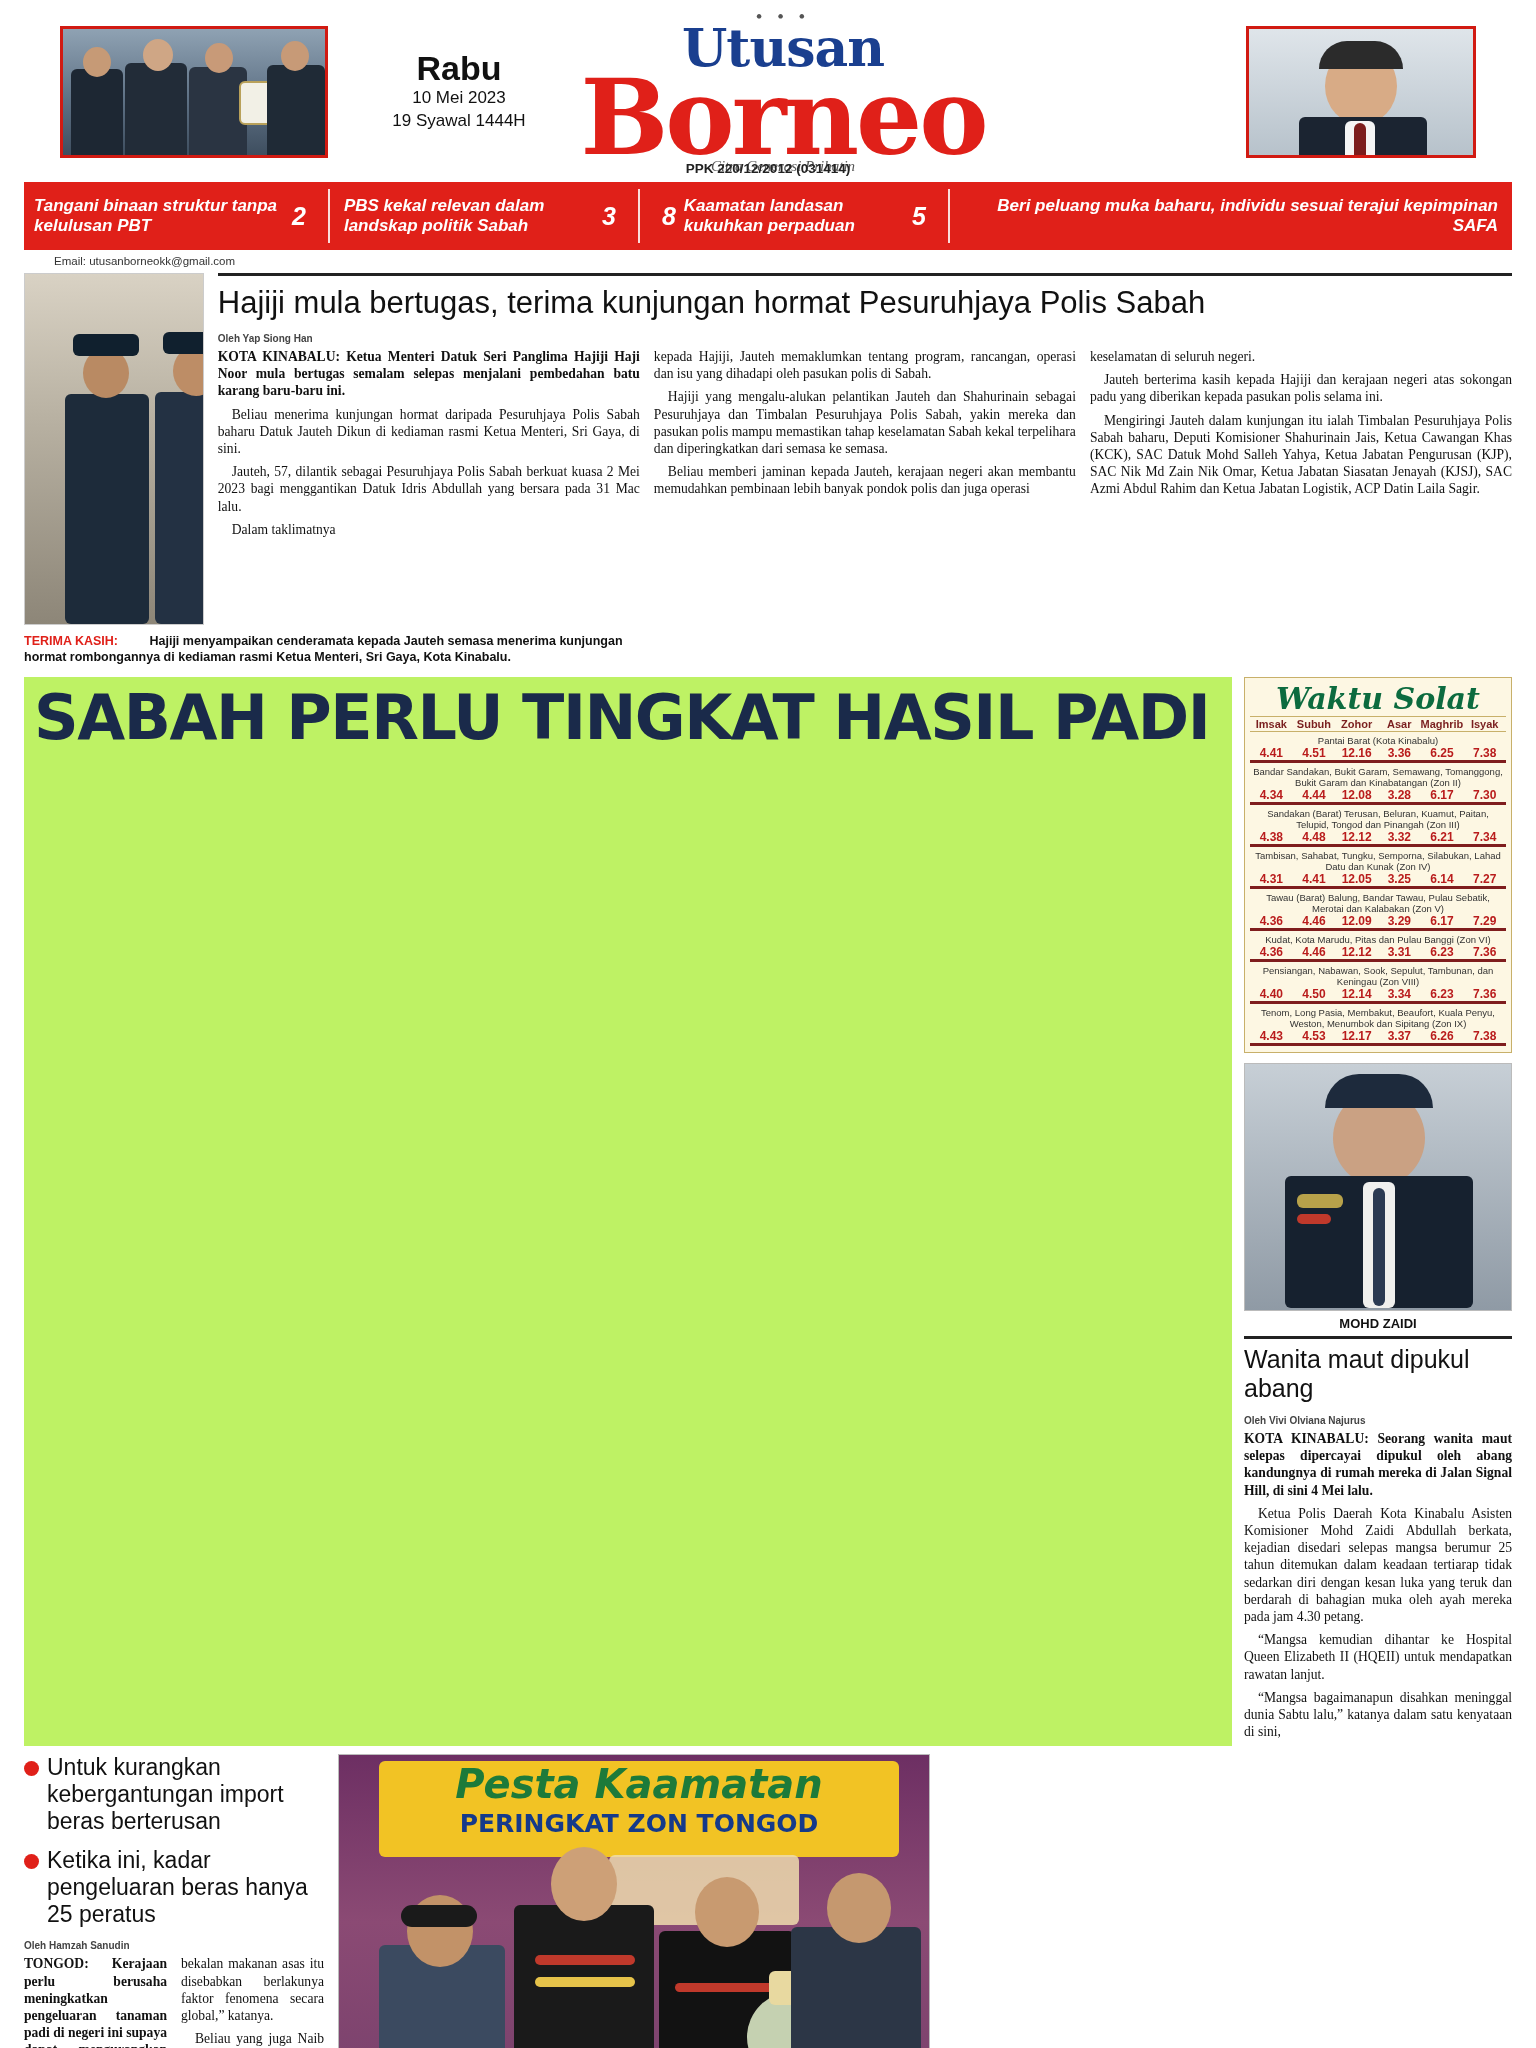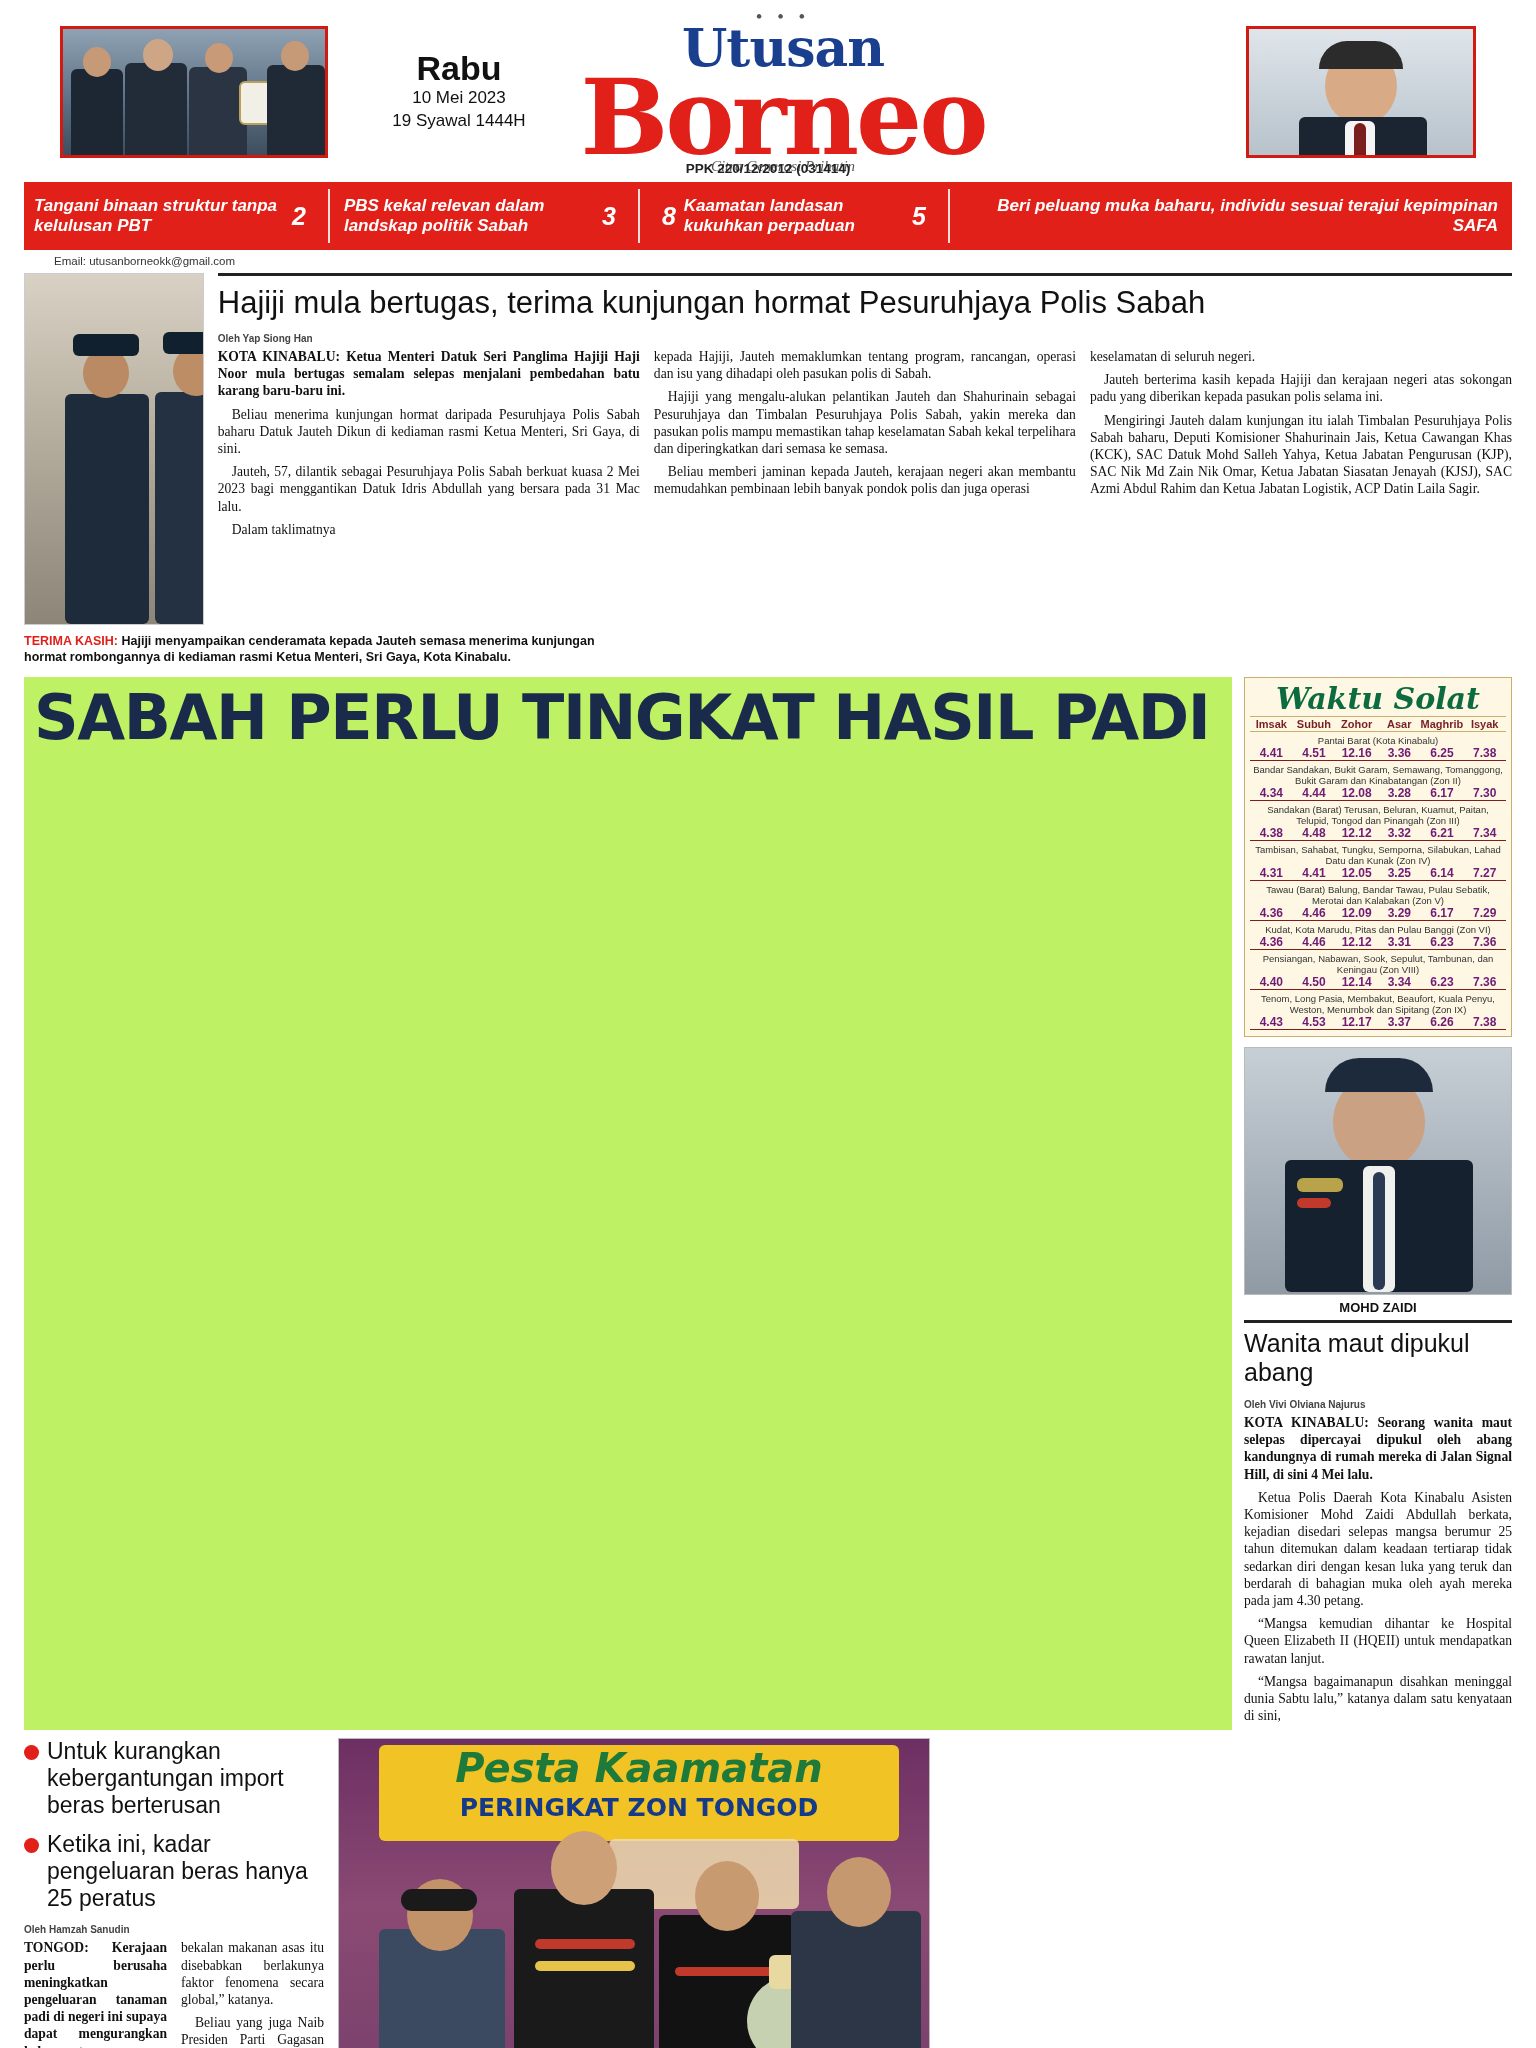--- a/index.html
+++ b/index.html
@@ -87,21 +87,21 @@
   .cols3 { display: flex; gap: 14px; margin-top: 4px; }
   .cols3 > div { flex: 1; }
   p.body { font-size: 13.6px; line-height: 17.2px; margin: 0 0 6px; text-align: justify; }
   p.body.ind { text-indent: 14px; }
   .lead { font-weight: bold; }
   .caption-bar {
     margin-top: 8px; font-family: "Liberation Sans", sans-serif; font-size: 12.5px; line-height: 16px;
     width: 612px;
   }
   .cap-key { color: #e02019; font-weight: bold; }
-  .cap-body { font-weight: bold; color: #111; }
+  .cap-body { font-weight: bold; color: #111; margin-left: 28px; }
 
   
   .mainhead-wrap { margin-top: 12px; display: flex; gap: 12px; }
   .mainhead {
     flex: 1 1 auto;
     background: #bef264;
     font-family: "DejaVu Sans", sans-serif;
     font-weight: bold; font-size: 62px; line-height: 74px;
     color: #1a2a4a; letter-spacing: -1.5px; padding: 4px 10px 8px;
     white-space: nowrap;
@@ -129,21 +129,21 @@
     font-size: 30px; color: #0c6b3f; text-align: center; line-height: 34px;
   }
   .waktu-hdr {
     display: flex; font-family: "Liberation Sans", sans-serif; font-size: 11px; font-weight: bold;
     color: #7a1f1f; border-top: 1px solid #c8b06a; border-bottom: 1px solid #c8b06a;
     padding: 1px 0; justify-content: space-between;
   }
   .waktu-hdr span { flex: 1; text-align: center; }
   .zone { margin-top: 3px; }
   .zone-name { font-family: "Liberation Sans", sans-serif; font-size: 9.5px; text-align: center; color: #333; line-height: 11px; }
-  .zone-times { display: flex; justify-content: flex-end; font-family: "Liberation Sans", sans-serif; font-size: 12px; font-weight: bold; color: #701a75; border-bottom: 1px solid #7f1d1d; }
+  .zone-times { display: flex; justify-content: flex-end; font-family: "Liberation Sans", sans-serif; font-size: 12px; font-weight: bold; color: #b91c1c; border-bottom: 3px solid #7f1d1d; }
   .zone-times span { flex: 1; text-align: center; }
 
   .portrait { width: 268px; height: 248px; background: #4a5a6b; margin-top: 10px; overflow: hidden; position: relative; border: 1px solid #bbb; }
   .portrait-name { font-family: "Liberation Sans", sans-serif; font-size: 13px; font-weight: bold; text-align: center; padding: 5px 0 3px; }
   .side-head {
     font-family: "Liberation Sans", sans-serif; font-size: 25px; line-height: 29px;
     border-top: 3px solid #222; padding-top: 6px; margin-top: 2px; font-weight: normal;
   }
 
   

